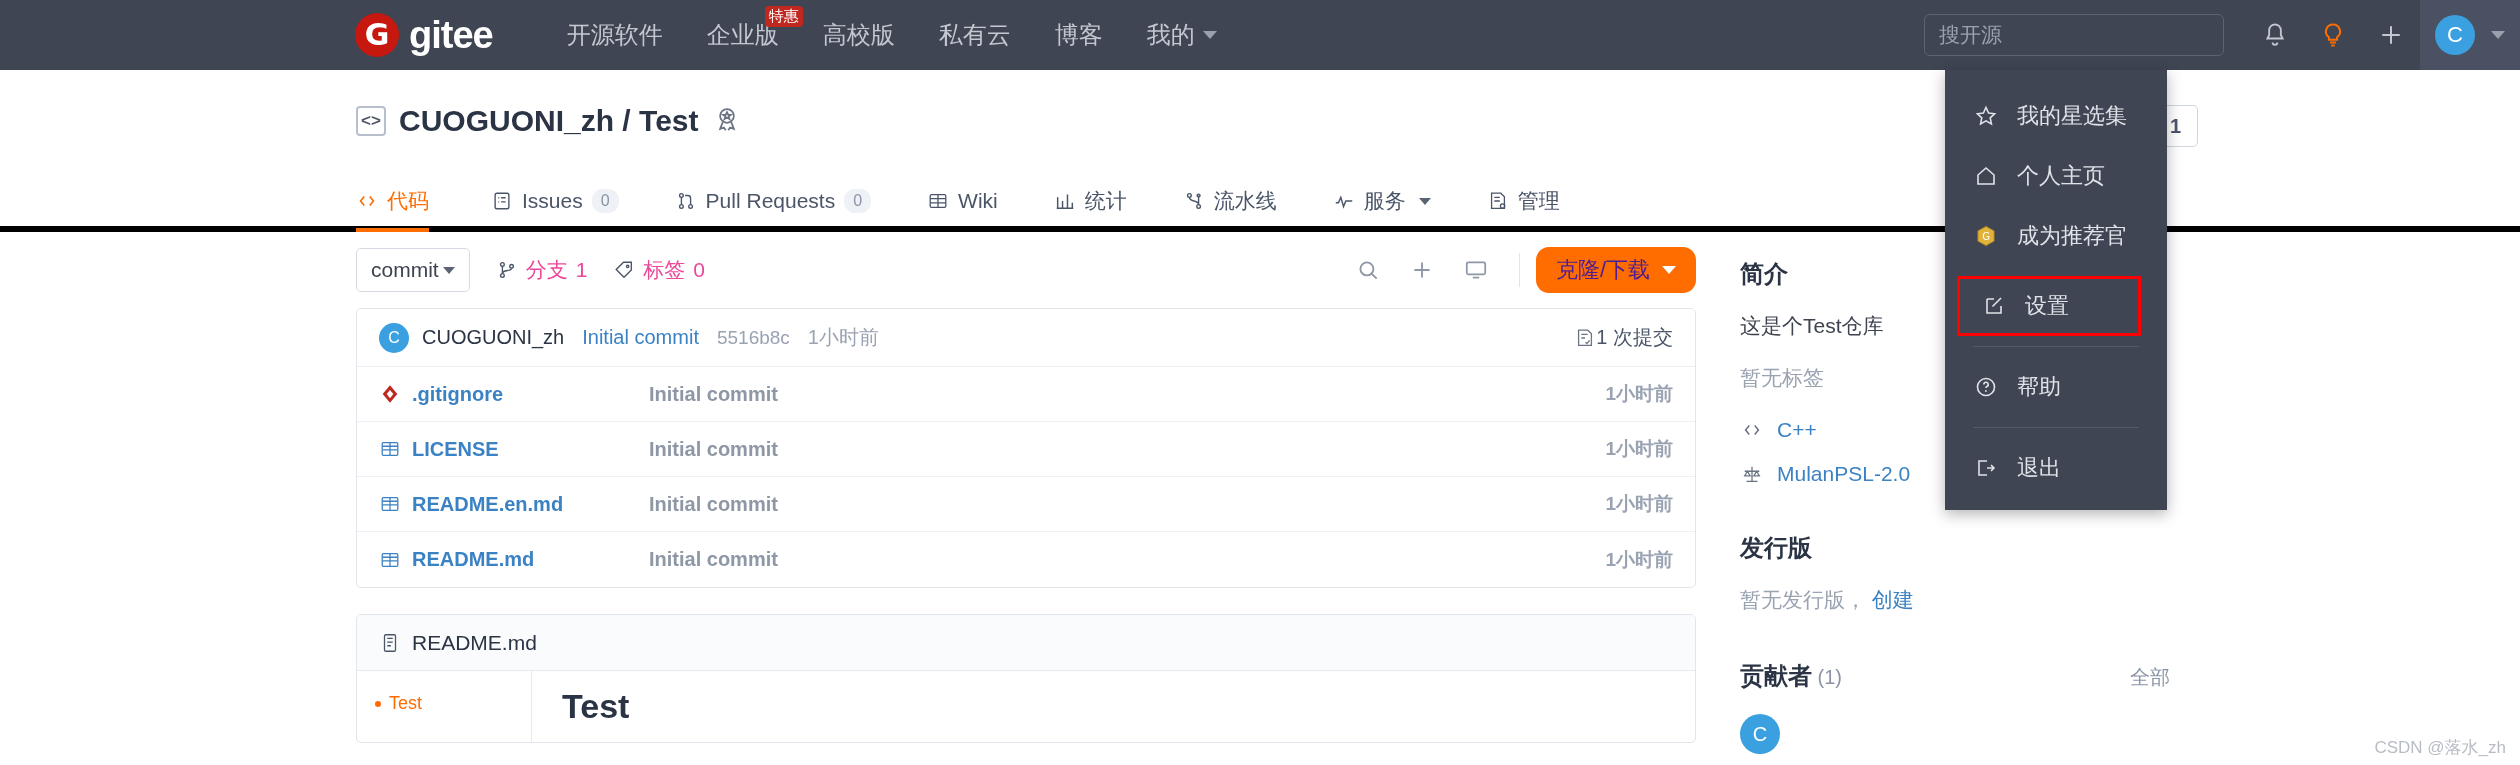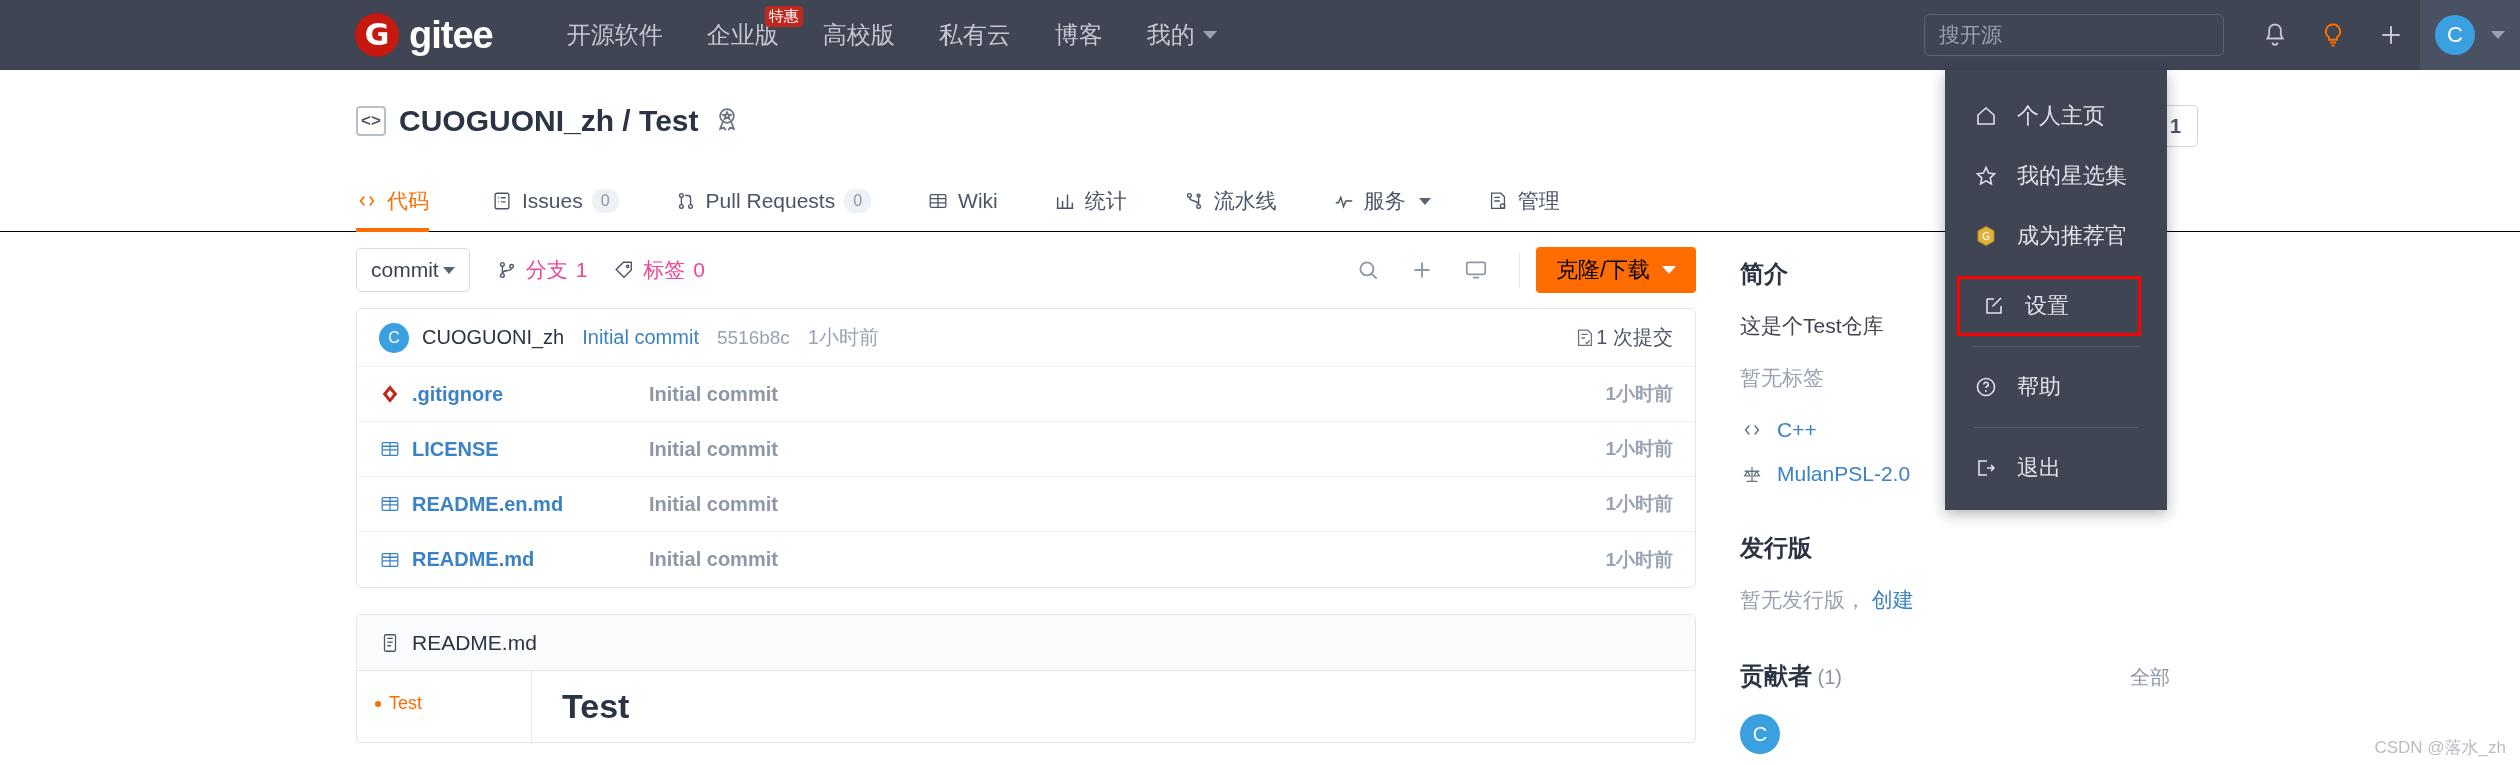--- a/index.html
+++ b/index.html
@@ -134,21 +134,21 @@
   .btn-seg.right { border-radius:0 5px 5px 0; border-left:none; font-weight:bold; min-width:44px; justify-content:center; }
   .caret-dark {
     display:inline-block; width:0; height:0; margin-left:4px;
     border-left:6px solid transparent; border-right:6px solid transparent;
     border-top:7px solid #5a6472;
   }
 
   
   .tabs {
     position:absolute; left:0; top:170px; width:2520px; height:62px;
-    border-bottom:1px solid #000000; background:#fff;
+    border-bottom:6px solid #000000; background:#fff;
   }
   .tabs-inner { position:absolute; left:356px; top:0; display:flex; align-items:center; height:62px; }
   .tab {
     display:flex; align-items:center; gap:9px; height:62px;
     padding:0 28px; font-size:21px; color:#4a5568; cursor:pointer;
     position:relative; white-space:nowrap;
   }
   .tab:first-child { padding-left:0; padding-right:34px; }
   .tab.active { color:#ff6c00; }
   .tab.active::after {
@@ -172,21 +172,21 @@
   .meta-link {
     display:flex; align-items:center; gap:8px; margin-left:26px;
     font-size:21px; color:#ec4899; cursor:pointer; white-space:nowrap;
   }
   .toolbar-right { margin-left:auto; display:flex; align-items:center; gap:0; }
   .tb-icon {
     width:54px; height:44px; display:flex; align-items:center; justify-content:center; cursor:pointer;
   }
   .tb-divider { width:1px; height:34px; background:#e0e4ea; margin:0 16px; }
   .btn-clone {
-    height:46px; background:#ff6c00; color:#000000; border:none; border-radius:4px;
+    height:46px; background:#ff6c00; color:#4c1d95; border:none; border-radius:13px;
     font-size:22px; padding:11px 20px; display:flex; align-items:center; gap:12px;
     cursor:pointer; font-family:"Liberation Sans","DejaVu Sans",sans-serif;
   }
   .caret-white {
     display:inline-block; width:0; height:0;
     border-left:7px solid transparent; border-right:7px solid transparent;
     border-top:8px solid #fff;
   }
 
   .file-panel {
@@ -334,33 +334,33 @@
           <span class="caret"></span>
         </div>
       </div>
     </div>
   </div>
 
   <div class="user-menu">
     <div class="menu-item">
       <span class="mi-icon">
         <svg width="24" height="24" viewBox="0 0 24 24" fill="none" stroke="#dfe3e9" stroke-width="1.6">
-          <path d="M4 11l8-7 8 7v9H4z"></path>
+          <path d="M12 3.5l2.6 5.6 6 .7-4.4 4.1 1.2 6-5.4-3-5.4 3 1.2-6L3.4 9.8l6-.7z"></path>
         </svg>
       </span>
-      <span>个人主页</span>
+      <span>我的星选集</span>
     </div>
 
     <div class="menu-item">
       <span class="mi-icon">
         <svg width="24" height="24" viewBox="0 0 24 24" fill="none" stroke="#dfe3e9" stroke-width="1.6">
-          <path d="M12 3.5l2.6 5.6 6 .7-4.4 4.1 1.2 6-5.4-3-5.4 3 1.2-6L3.4 9.8l6-.7z"></path>
+          <path d="M4 11l8-7 8 7v9H4z"></path>
         </svg>
       </span>
-      <span>我的星选集</span>
+      <span>个人主页</span>
     </div>
 
     <div class="menu-item">
       <span class="mi-icon">
         <svg width="24" height="24" viewBox="0 0 24 24">
           <polygon points="12,2.5 20,7 20,17 12,21.5 4,17 4,7" fill="#e2b33c" stroke="#b98f22" stroke-width="1"></polygon>
           <text x="12" y="16" font-size="10" fill="#fff" text-anchor="middle" font-family="DejaVu Sans">G</text>
         </svg>
       </span>
       <span>成为推荐官</span>

